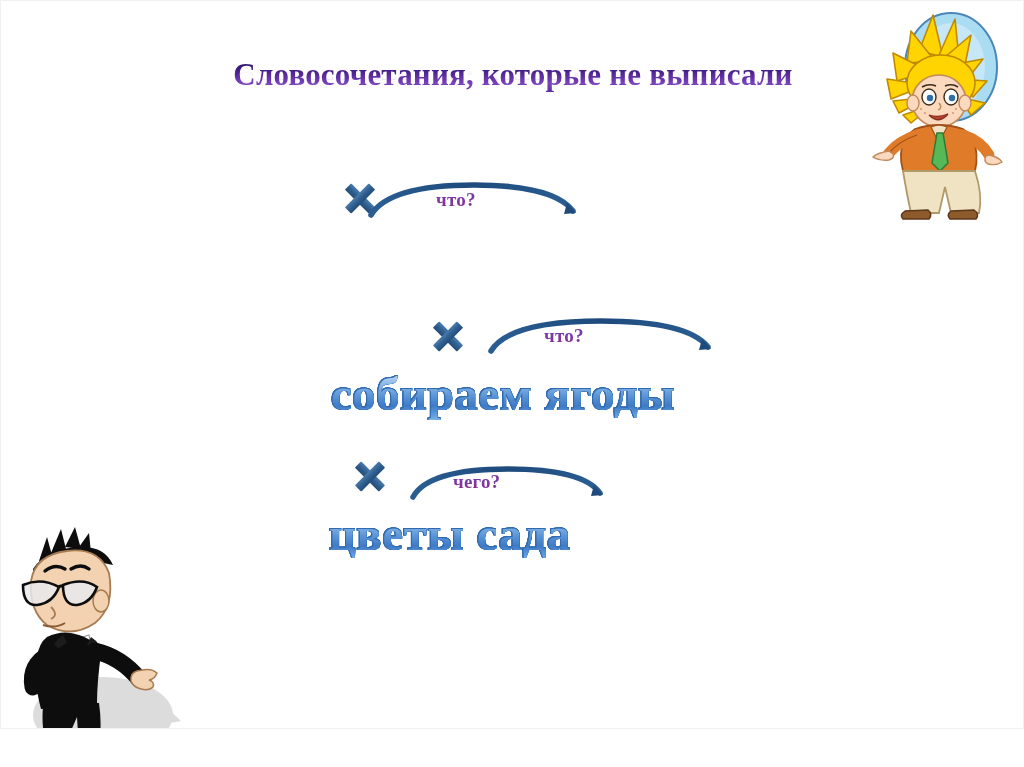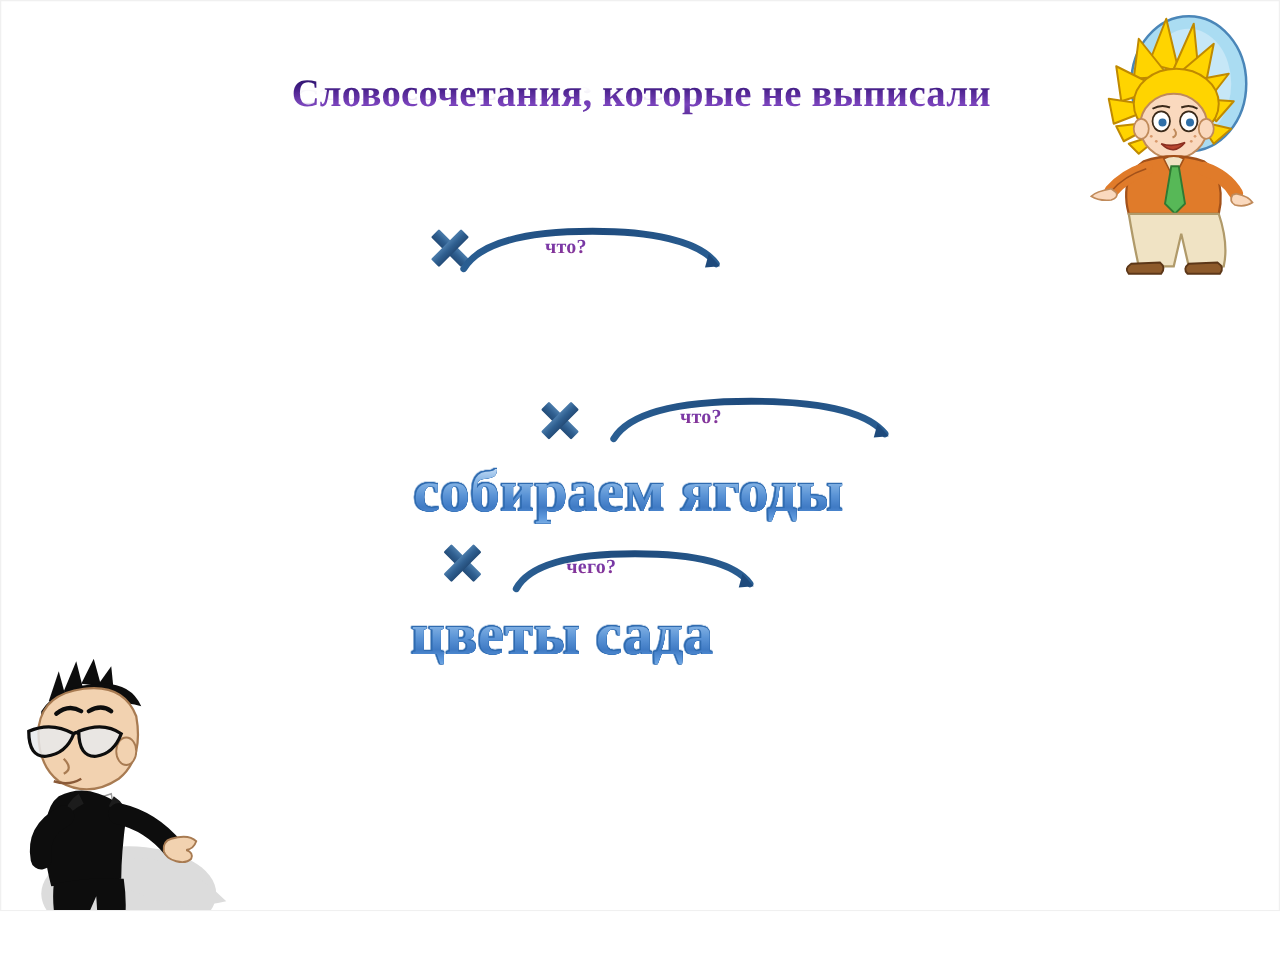--- a/index.html
+++ b/index.html
@@ -123,21 +123,21 @@
 
   
   .arc {
     position: absolute;
   }
   .arc svg { display: block; overflow: visible; }
   .q-word {
     position: absolute;
     font-family: "Liberation Serif", serif;
     font-weight: bold;
-    font-size: 16px;
+    font-size: 19px;
     letter-spacing: 0.2px;
     background: linear-gradient(180deg, #6b2f9a 0%, #7c3aa8 45%, #8c2d86 100%);
     -webkit-background-clip: text;
     background-clip: text;
     color: transparent;
     -webkit-text-fill-color: transparent;
     white-space: nowrap;
   }
 
   
@@ -198,21 +198,21 @@
         <path d="M4,32 C18,9 64,2 114,2 C164,2 206,9 221,28" fill="none" stroke="url(#arcg2)" stroke-width="5.5" stroke-linecap="round"></path>
         <path d="M215,20 L224,30 L212,31 Z" fill="#1e4a7c"></path>
       </svg>
     </div>
 
     <div class="q-word" style="left:225px; top:16px;">что?</div>
 
     <div class="phrase-words" style="left:12px; bottom:8px;">собираем ягоды</div>
   </div>
 
-  <div class="phrase-row" style="left:316px; top:422px; width:400px;">
+  <div class="phrase-row" style="left:316px; top:448px; width:400px;">
 
     <div class="x-mark" style="left:36px; top:10px;">
       <span class="bar a"></span>
       <span class="bar b"></span>
     </div>
 
     <div class="arc" style="left:92px; top:18px;">
       <svg width="200" height="34" viewBox="0 0 200 34">
         <defs>
           <linearGradient id="arcg3" x1="0" y1="0" x2="1" y2="0">

